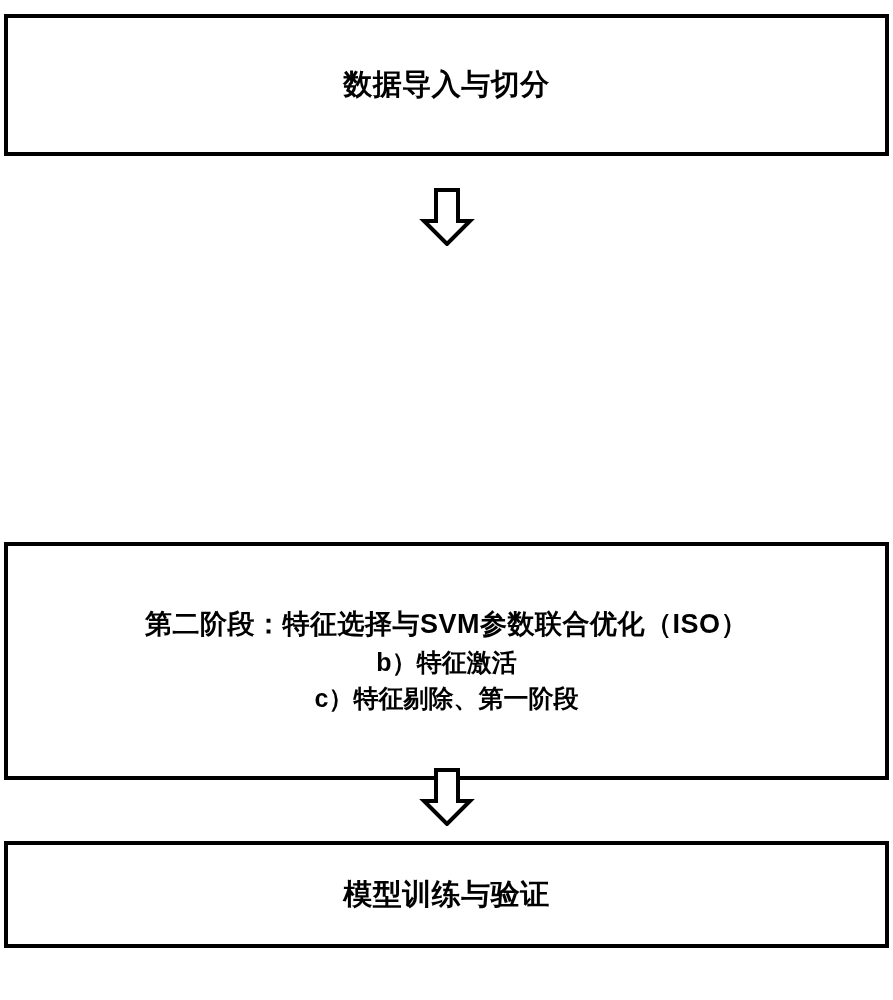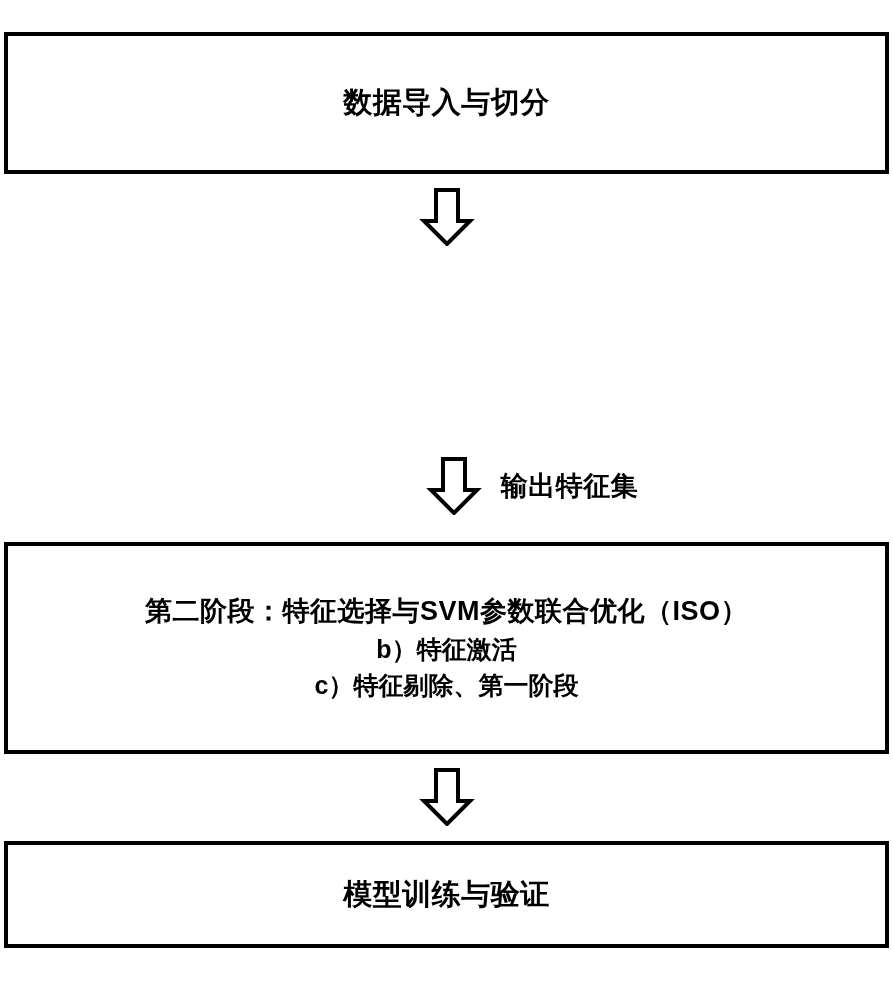--- a/index.html
+++ b/index.html
@@ -52,23 +52,23 @@
     gap: 2px;
   }
   .sub-item {
     font-weight: bold;
     font-size: 25px;
     line-height: 1.35;
     white-space: nowrap;
   }
 
   
-  #node-1 { top: 32px;  height: 142px; }
+  #node-1 { top: 14px;  height: 142px; }
   #node-2 { top: 268px; height: 152px; }
-  #node-3 { top: 542px; height: 212px; }
+  #node-3 { top: 542px; height: 238px; }
   #node-4 { top: 841px; height: 107px; }
 
   
   .arrow-wrap {
     position: absolute;
     left: 0;
     width: 893px;
     display: flex;
     align-items: center;
     justify-content: center;
@@ -105,28 +105,20 @@
 
   <div class="arrow-wrap" id="arrow-1">
     <span class="arrow">
       <svg viewBox="0 0 58 58" width="58" height="58" aria-hidden="true">
         <polygon points="18,2 40,2 40,33 52,33 29,56 6,33 18,33" fill="#ffffff" stroke="#000000" stroke-width="4" stroke-linejoin="miter"></polygon>
       </svg>
     </span>
   </div>
 
 
-  <div class="arrow-wrap" id="arrow-2">
-    <span class="arrow">
-      <svg viewBox="0 0 58 58" width="58" height="58" aria-hidden="true">
-        <polygon points="18,2 40,2 40,33 52,33 29,56 6,33 18,33" fill="#ffffff" stroke="#000000" stroke-width="4" stroke-linejoin="miter"></polygon>
-      </svg>
-    </span>
-    <span class="arrow-label">输出特征集</span>
-  </div>
 
   <div class="node" id="node-3">
     <div class="node-title">第二阶段：特征选择与SVM参数联合优化（ISO）</div>
     <div class="sub-list">
       <div class="sub-item">b）特征激活</div>
       <div class="sub-item">c）特征剔除、第一阶段</div>
     </div>
   </div>
 
   <div class="arrow-wrap" id="arrow-3">

